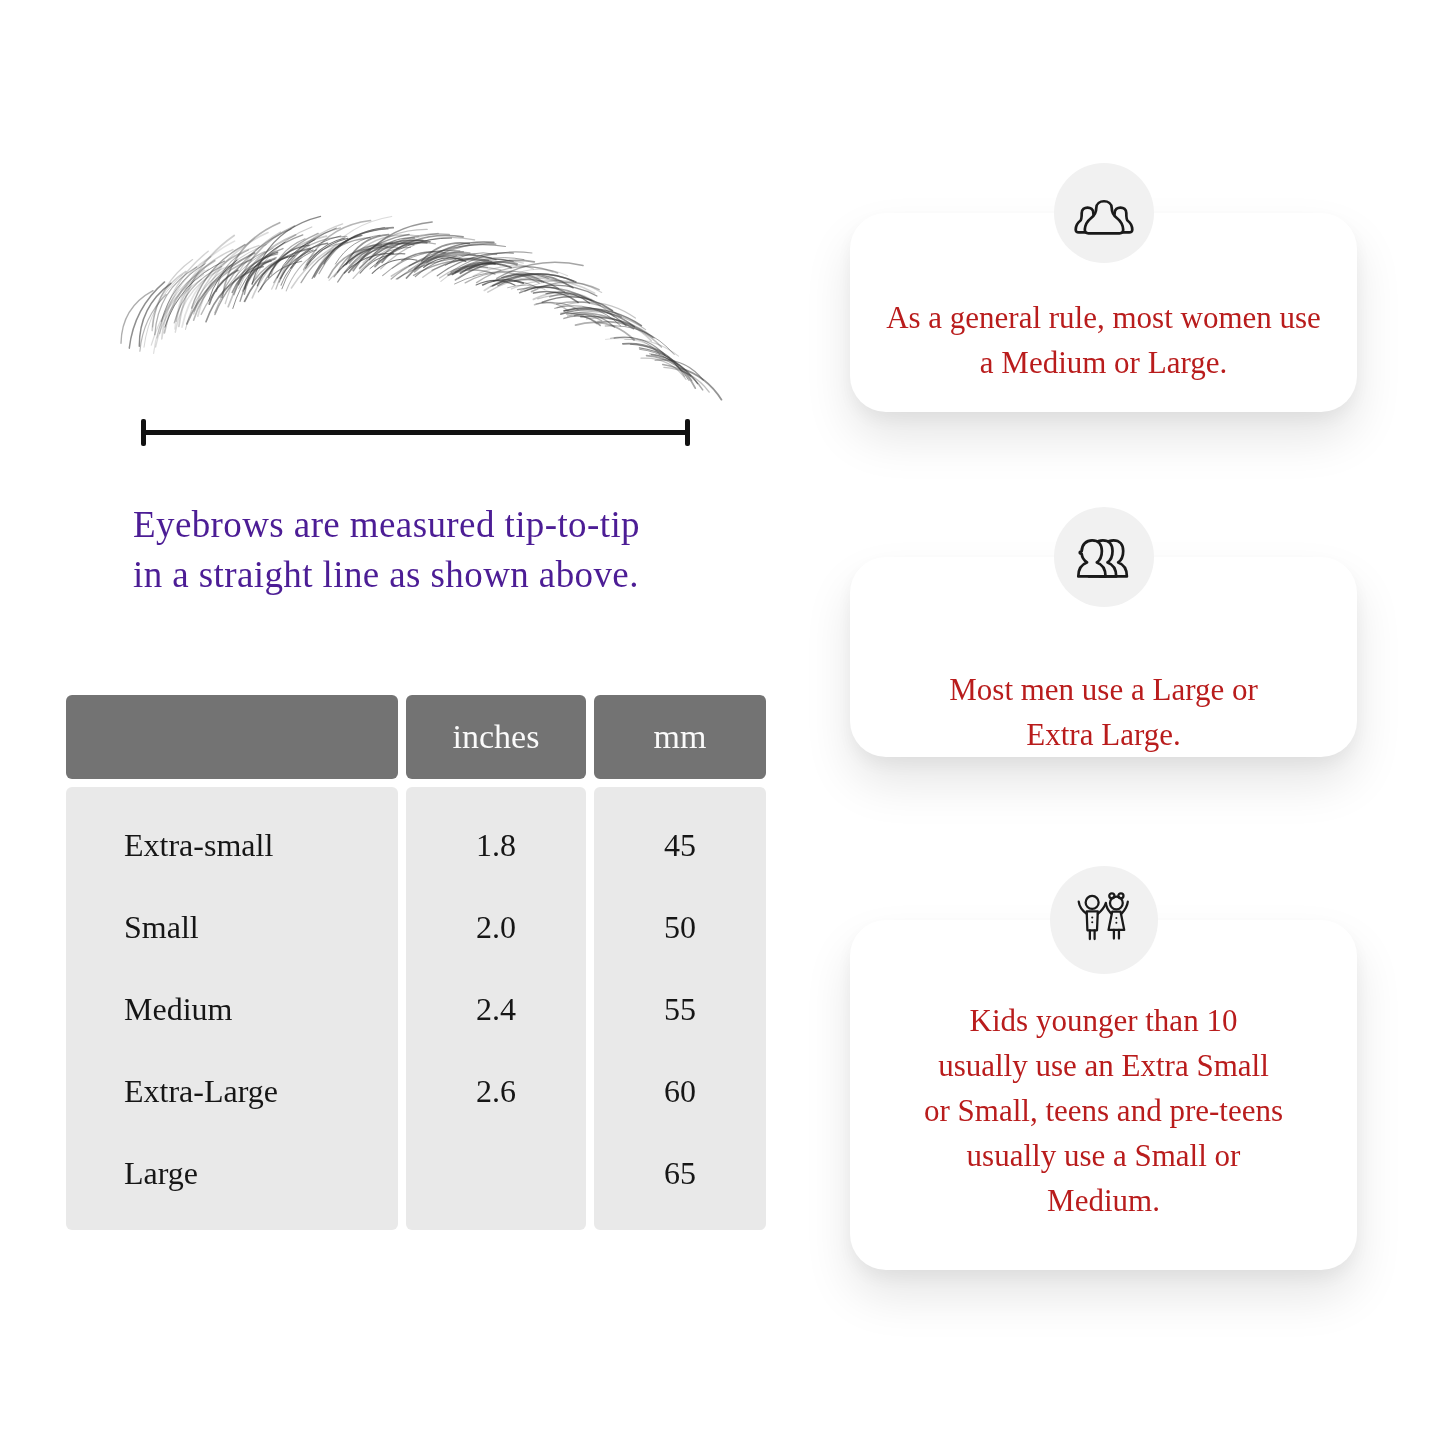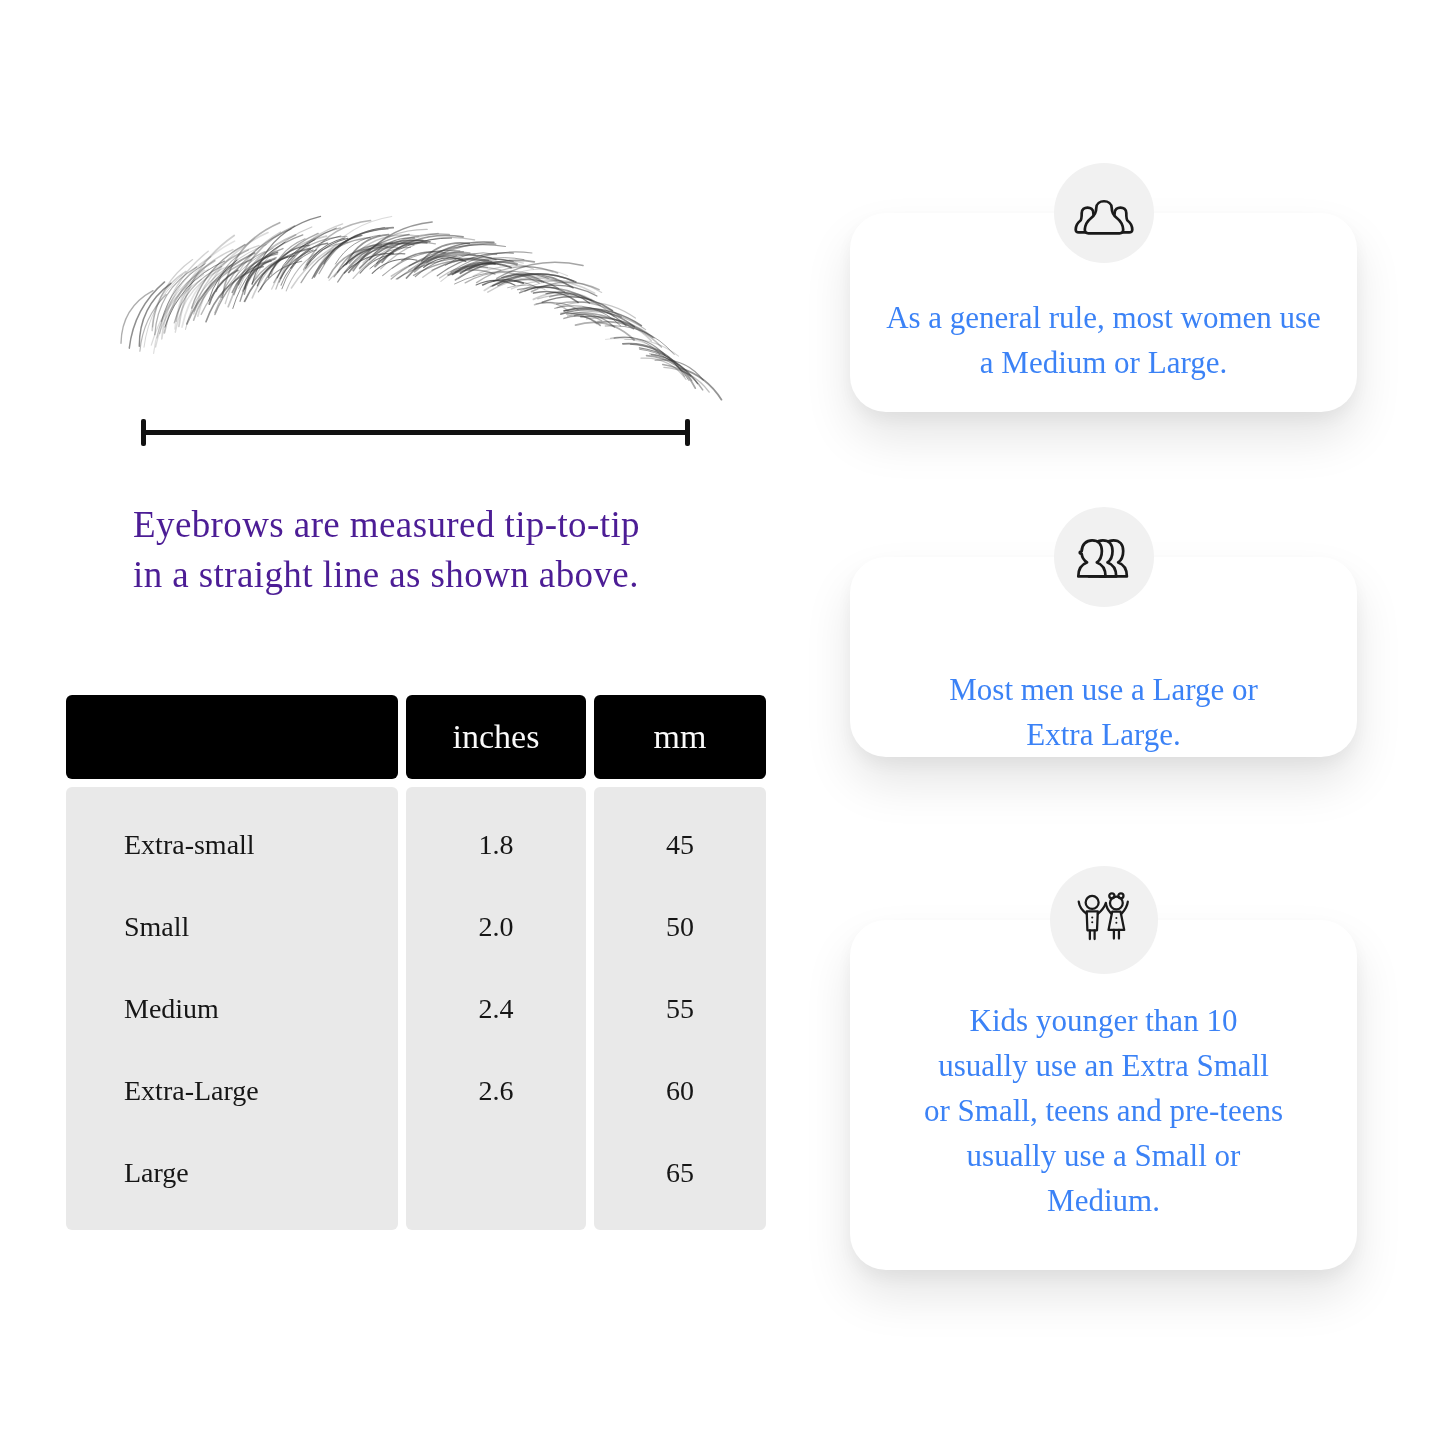--- a/index.html
+++ b/index.html
@@ -17,29 +17,29 @@
   .ruler .cap.right{right:-2px;}
   .caption{
     position:absolute;left:133px;top:500px;margin:0;
     font-size:37px;line-height:50px;letter-spacing:0.4px;color:#4c1d95;
   }
 
   
   .size-table{position:absolute;left:66px;top:695px;display:flex;gap:8px;}
   .size-col{display:flex;flex-direction:column;gap:8px;}
   .size-col .th{
-    height:84px;background:#000000;border-radius:6px;color:#fafafa;
+    height:84px;background:#737373;border-radius:6px;color:#fafafa;
     display:flex;align-items:center;justify-content:center;font-size:34px;
   }
   .size-col .tbody{
     height:443px;background:#e9e9e9;border-radius:6px;
     box-sizing:border-box;padding-top:17px;
   }
   .size-col .cell{
-    height:82px;display:flex;align-items:center;font-size:28px;color:#161616;
+    height:82px;display:flex;align-items:center;font-size:32px;color:#161616;
   }
   .col-labels{width:332px;}
   .col-inches{width:180px;}
   .col-mm{width:172px;text-align:center;}
   .col-labels .cell{justify-content:flex-start;padding-left:58px;box-sizing:border-box;}
   .col-inches .cell,.col-mm .cell{justify-content:center;}
 
   
   .card{
     position:absolute;left:850px;width:507px;background:#ffffff;border-radius:36px;
@@ -49,21 +49,21 @@
   .card-1{top:213px;height:199px;padding-top:54px;}
   .card-2{top:557px;height:200px;padding-top:52px;align-items:flex-end;}
   .card-3{top:920px;height:350px;padding-top:30px;}
   .icon-circle{
     position:absolute;top:0;left:50%;transform:translate(-50%,-50%);
     width:100px;height:100px;border-radius:50%;background:#f1f1f1;
     display:flex;align-items:center;justify-content:center;
   }
   .card-3 .icon-circle{width:108px;height:108px;}
   .card-text{
-    margin:0;text-align:center;font-size:31px;line-height:45px;color:#3b82f6;
+    margin:0;text-align:center;font-size:31px;line-height:45px;color:#b91c1c;
   }
   .card-1 .card-text{max-width:438px;}
   .card-2 .card-text{max-width:342px;}
   .card-3 .card-text{max-width:362px;}
   .icon-circle svg .fig{fill:#f1f1f1;stroke:#1a1a1a;stroke-width:2.8;stroke-linejoin:round;stroke-linecap:round;}
   .icon-circle svg .ln{fill:none;stroke:#1a1a1a;stroke-width:2.2;stroke-linejoin:round;stroke-linecap:round;}
   .icon-circle svg .dot{fill:#1a1a1a;stroke:none;}
 </style>
 </head>
 <body>

